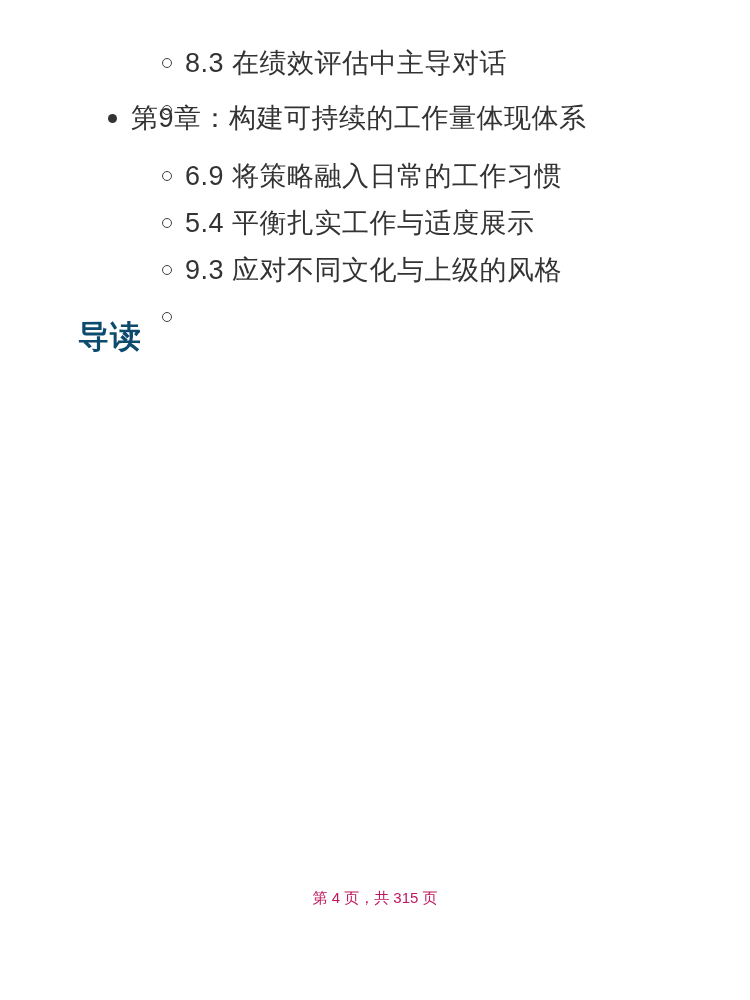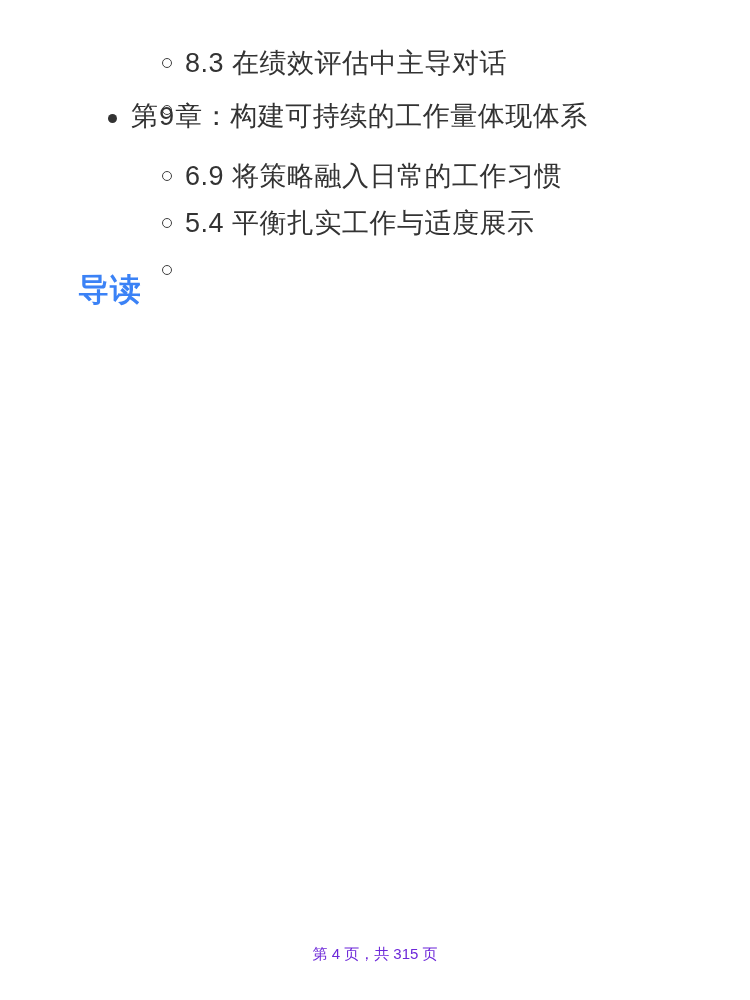--- a/index.html
+++ b/index.html
@@ -31,21 +31,20 @@
     position: relative;
     font-size: 27px;
     line-height: 34px;
     margin-bottom: 13px;
     letter-spacing: 0.5px;
   }
   .toc li.lvl1 {
     padding-left: 53px;
     margin-top: 21px;
     margin-bottom: 24px;
-    font-family: Liberation Mono, monospace;
   }
   .toc li.lvl2 {
     padding-left: 107px;
   }
   .bullet {
     position: absolute;
     display: block;
   }
   .bullet.filled {
     left: 30px;
@@ -82,26 +81,26 @@
     font-size: 27px;
     line-height: 39px;
     text-align: justify;
     letter-spacing: 0px;
     word-break: break-all;
   }
   
   .footer {
     position: absolute;
     left: 0;
-    top: 944px;
+    top: 888px;
     width: 750px;
     text-align: center;
     font-size: 15px;
     line-height: 20px;
-    color: #6d28d9;
+    color: #be185d;
   }
 </style>
 </head>
 <body>
 
 <div class="page">
 
   <ul class="toc">
     <li class="lvl2">
       <span class="bullet hollow"></span>
@@ -117,21 +116,25 @@
     <li class="lvl2">
       <span class="bullet hollow"></span>
       <span>6.9 将策略融入日常的工作习惯</span>
     </li>
     <li class="lvl2">
       <span class="bullet hollow"></span>
       <span>5.4 平衡扎实工作与适度展示</span>
     </li>
     <li class="lvl2">
       <span class="bullet hollow"></span>
+      <span>9.3 应对不同文化与上级的风格</span>
+    </li>
+    <li class="lvl2">
+      <span class="bullet hollow"></span>
     </li>
   </ul>
 
-  <h2 class="heading" style="color: #3b82f6;">导读</h2>
+  <h2 class="heading" style="color: #0c4a6e;">导读</h2>
 
 
   <div class="footer">第 4 页，共 315 页</div>
 
 </div>
 
 </body></html>

